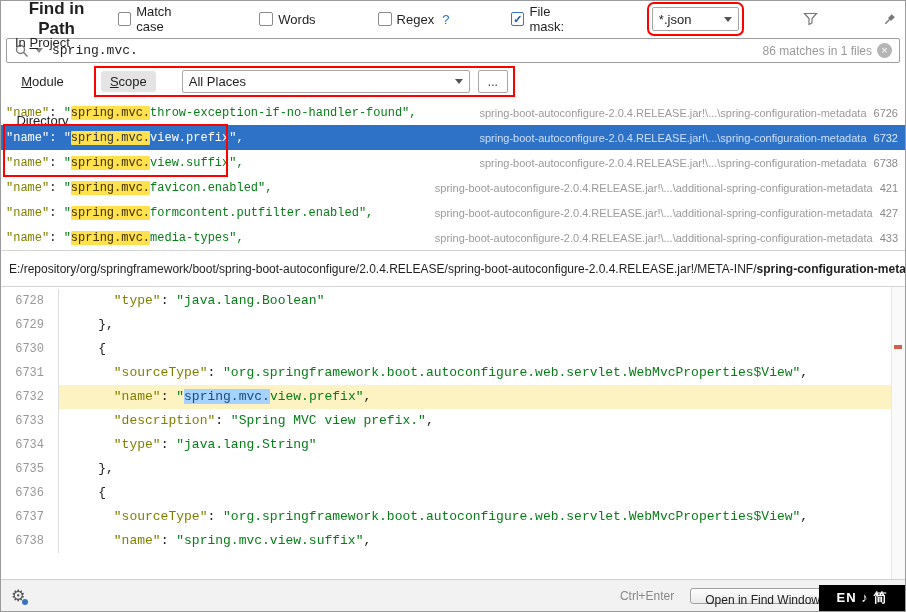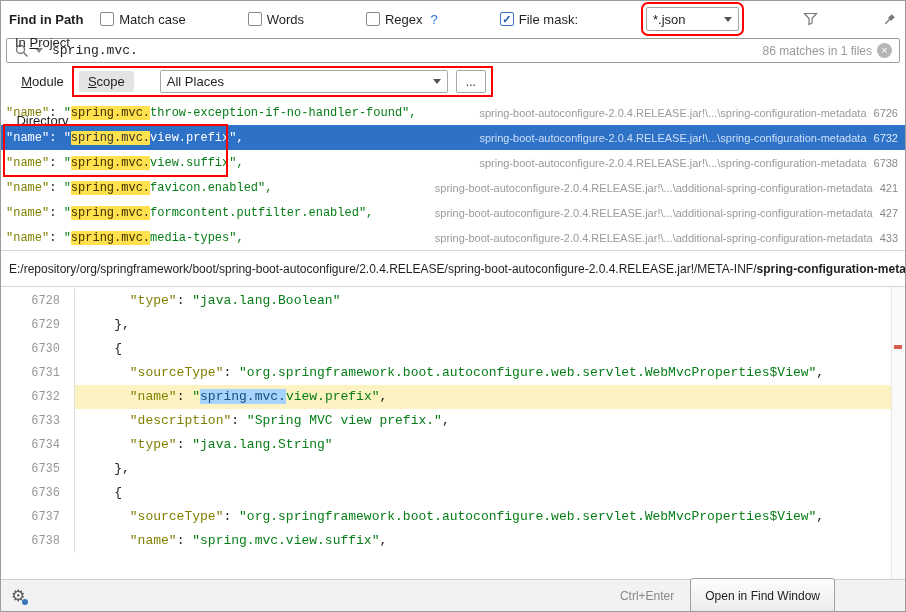--- a/index.html
+++ b/index.html
@@ -11,21 +11,21 @@
     border: 1px solid #9b9b9b;
     background: #fff;
     position: relative;
     overflow: hidden;
     display: flex; flex-direction: column;
     font-size: 13px; color: #1f1f1f;
   }
 
   
   .topbar { height: 36px; flex: 0 0 36px; display: flex; align-items: center; padding: 0 8px; background: #fff; }
-  .title { font-weight: bold; font-size: 13px; }
+  .title { font-weight: bold; font-size: 17px; text-align: center; }
   .top-options { margin-left: auto; display: flex; align-items: center; gap: 48px; }
   .opt { display: flex; align-items: center; gap: 5px; margin-left: 14px; cursor: default; }
   .cb { width: 14px; height: 14px; border: 1px solid #8a8a8a; border-radius: 2px; background: #fff;
         display: inline-flex; align-items: center; justify-content: center; font-size: 11px; font-weight: bold; color: #1e59a8; }
   .cb.checked { border-color: #3a74bd; }
   .help { color: #2470d6; margin-left: 3px; }
   .combo { height: 24px; background: #fff; border: 1px solid #a8a8a8; border-radius: 2px;
            display: flex; align-items: center; padding: 0 6px; font-size: 13px; }
   .chevron { width: 0; height: 0; border-left: 4px solid transparent; border-right: 4px solid transparent;
              border-top: 5px solid #555; margin-left: auto; }
@@ -39,21 +39,21 @@
   .sf-chevron { border-top-color: #888; margin-left: 0; }
   .search-text { font-family: "Liberation Mono", "DejaVu Sans Mono", monospace; font-size: 13px; margin-left: 4px; }
   .matches { margin-left: auto; color: #999; font-size: 12px; }
   .clear-btn { width: 15px; height: 15px; border-radius: 50%; background: #b5b5b5; color: #fff;
                font-size: 11px; line-height: 15px; text-align: center; cursor: pointer; }
 
   
   .scopebar { height: 33px; flex: 0 0 33px; display: flex; align-items: center; padding: 0 8px; }
   .scope-tabs { display: flex; align-items: center; gap: 24px; padding-left: 6px; flex-direction: column; }
   .scope-tab { white-space: nowrap; cursor: default; }
-  .scope-group { display: flex; align-items: center; margin-left: 4px; padding: 2px 5px;
+  .scope-group { display: flex; align-items: center; margin-left: 26px; padding: 2px 5px;
                  outline: 2px solid #ff0000; }
   .scope-tab.sel { background: #e4e4e4; border-radius: 3px; padding: 3px 9px; }
   .scope-combo { width: 288px; margin-left: 26px; height: 23px; }
   .more-btn { width: 30px; height: 23px; margin-left: 8px; border: 1px solid #a8a8a8; border-radius: 2px;
               background: #fff; font-size: 12px; color: #333; font-family: "Liberation Sans", sans-serif; }
 
   
   .results { height: 153px; flex: 0 0 153px; padding-top: 2px; border-bottom: 1px solid #d4d4d4;
              overflow: hidden; }
   .result-row { height: 25px; display: flex; align-items: center; padding: 0 7px 0 5px; }
@@ -70,40 +70,40 @@
   .result-row.selected .res-loc { color: #cfdff7; }
   .result-row.selected .res-line { color: #dde9fb; }
 
   
   .breadcrumb { height: 36px; flex: 0 0 36px; display: flex; align-items: center; padding: 0 8px;
                 font-size: 12px; white-space: nowrap; overflow: hidden; border-bottom: 1px solid #d4d4d4; }
   .crumb-file { font-weight: bold; }
 
   
   .preview { flex: 1 1 auto; position: relative; overflow: hidden;
-             font-family: "Liberation Mono", "DejaVu Sans Mono", monospace; font-size: 13px; padding-left: 16px; }
+             font-family: "Liberation Mono", "DejaVu Sans Mono", monospace; font-size: 13px; }
   .code-lines { padding-top: 2px; }
   .code-line { display: flex; height: 24px; line-height: 24px; }
   .gut { flex: 0 0 58px; width: 58px; text-align: right; padding-right: 14px; color: #999;
          font-size: 12px; border-right: 1px solid #dedede; background: #fff; }
   .code-text { white-space: pre; padding-left: 8px; flex: 1; }
   .code-line.hl .code-text { background: #fdf3c2; }
   .tok-sel { background: #a6d2ff; color: #1a4d7a; }
   .stripe { position: absolute; top: 0; right: 0; bottom: 0; width: 14px; background: #fafafa;
             border-left: 1px solid #e8e8e8; }
   .stripe-mark { position: absolute; top: 58px; right: 3px; width: 8px; height: 4px; background: #d6604d; }
 
   
   .footer { height: 32px; flex: 0 0 32px; border-top: 1px solid #cfcfcf; background: #f2f2f2;
             display: flex; align-items: center; padding: 0 10px; position: relative; }
   .gear { font-family: "DejaVu Sans", sans-serif; font-size: 16px; color: #555; position: relative; line-height: 1; }
   .gear-dot { position: absolute; right: -3px; bottom: -1px; width: 6px; height: 6px;
               background: #3a74bd; border-radius: 50%; }
   .shortcut { margin-left: auto; color: #888; font-size: 12px; margin-right: 16px; }
-  .open-btn { height: 35px; border: 1px solid #a0a0a0; border-radius: 3px;
+  .open-btn { height: 16px; border: 1px solid #a0a0a0; border-radius: 3px;
               background: linear-gradient(#fdfdfd, #ebebeb); font-size: 12px; padding: 4px 14px; color: #222;
               font-family: "Liberation Sans", sans-serif; margin-right: 60px; }
   .ime { position: absolute; right: 0; bottom: 0; width: 86px; height: 26px; background: #000; color: #fff;
          display: flex; align-items: center; justify-content: center; font-size: 13px; font-weight: bold;
          letter-spacing: 1px; z-index: 60; }
 
   
   .anno { position: absolute; border: 2px solid #ff0000; pointer-events: none; z-index: 50; }
   #anno-results { left: 2px; top: 123px; width: 225px; height: 53px; }
 </style>
@@ -282,17 +282,18 @@
       </div>
     <div class="stripe">
       <div class="stripe-mark"></div>
     </div>
   </div>
 
   <div class="footer">
     <span class="gear"><span>⚙</span><span class="gear-dot"></span></span>
     <span class="shortcut">Ctrl+Enter</span>
     <button class="open-btn">Open in Find Window</button>
+    <div class="ime">EN ♪ 简</div>
   </div>
 
   <div class="anno" id="anno-results"></div>
 
 </div>
 
 </body></html>

